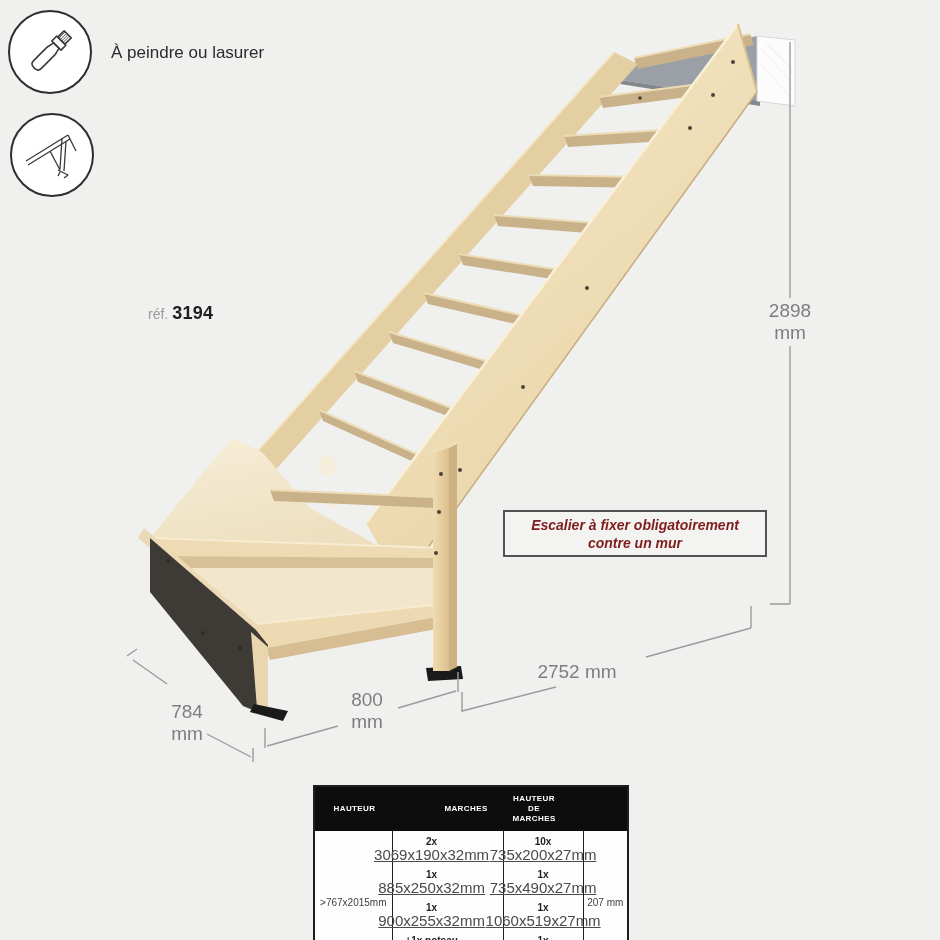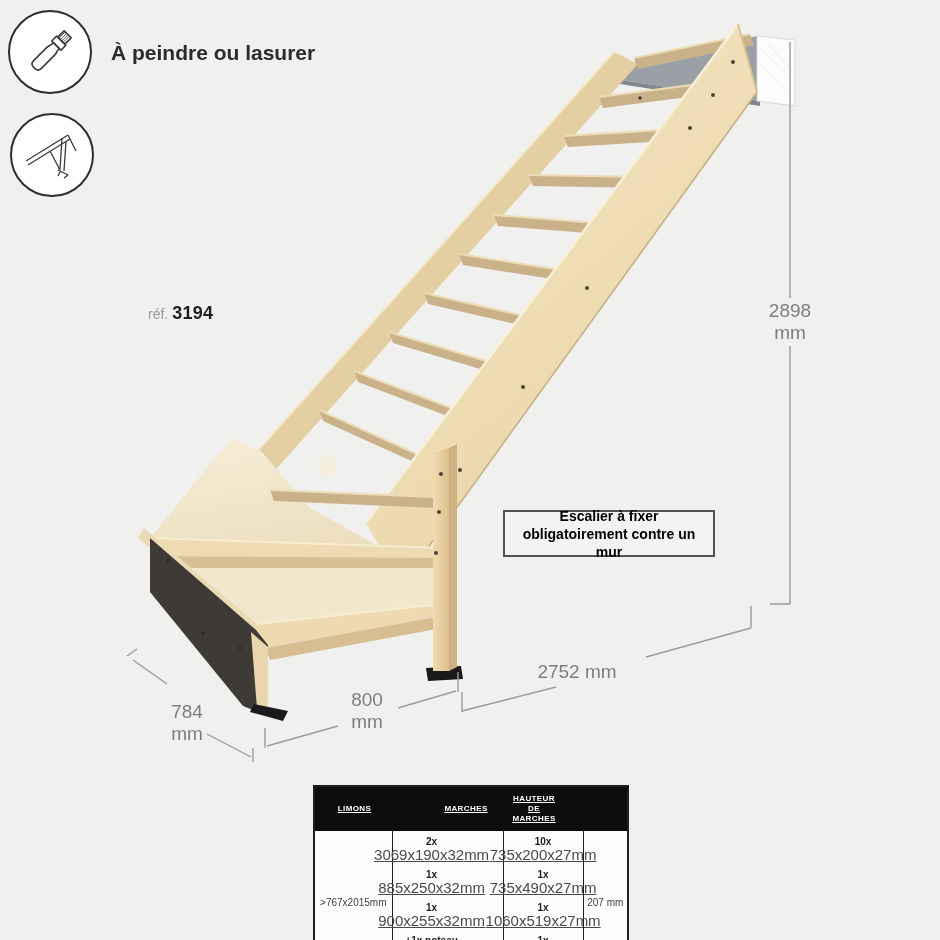--- a/index.html
+++ b/index.html
@@ -2,37 +2,37 @@
 <html><head>
 <meta charset="utf-8">
 <style>
   html,body{margin:0;padding:0;}
   .page{position:relative;width:940px;height:940px;background:#f0f0ef;overflow:hidden;
         font-family:"Liberation Sans",sans-serif;}
   .stairs-svg{position:absolute;left:0;top:0;width:940px;height:940px;}
   
   .feature-icon{position:absolute;width:80px;height:80px;border-radius:50%;
         background:#ffffff;border:2px solid #2e2e2e;display:flex;align-items:center;justify-content:center;}
-  .feature-label{position:absolute;font-size:21px;font-weight:bold;color:#2b2b2b;line-height:22px;}
+  .feature-label{position:absolute;font-size:17px;font-weight:normal;color:#2b2b2b;line-height:22px;}
   
   .ref{position:absolute;left:148px;top:303px;font-size:14px;color:#9a9a9a;}
   .ref b{color:#1f1f1f;font-size:18px;letter-spacing:.3px;}
   
   .dim{position:absolute;color:#7e7e7e;font-size:19px;line-height:22px;text-align:center;}
   
-  .notice{position:absolute;left:503px;top:510px;width:212px;height:47px;box-sizing:border-box;
+  .notice{position:absolute;left:503px;top:510px;width:264px;height:47px;box-sizing:border-box;
         border:2px solid #525252;background:#f3f3f2;display:flex;align-items:center;justify-content:center;
-        text-align:center;font-size:14px;font-weight:bold;color:#000000;line-height:18px;padding:0 10px;}
+        text-align:center;font-size:14px;font-weight:bold;color:#7f1d1d;line-height:18px;padding:0 10px;font-style:italic;}
   
   .spec-table{position:absolute;left:313px;top:785px;width:316px;box-sizing:border-box;
         border:2px solid #1e1e1e;background:#fdfdfd;}
   .spec-head{display:flex;background:#0d0d0d;height:44px;}
   .spec-head .hc{box-sizing:border-box;display:flex;align-items:center;justify-content:center;
         text-align:center;color:#ffffff;font-weight:bold;font-size:8px;letter-spacing:.4px;
-        line-height:10px;padding:12px 4px;text-decoration:underline;}
+        line-height:10px;padding:12px 4px;}
   .spec-body{display:flex;height:142px;}
   .spec-body .bc{box-sizing:border-box;display:flex;flex-direction:column;align-items:center;}
   .spec-body .bc + .bc{border-left:1.5px solid #1e1e1e;}
   .c1{width:97px;} .c2{width:79px;} .c3{width:80px;margin-left:32px;} .c4{width:56px;}
   .center-cell{justify-content:center;font-size:10px;color:#3f3f3f;}
   .grp{margin-bottom:6px;text-align:center;}
   .grp-col{padding-top:4px;}
   .qty{font-weight:bold;font-size:10px;line-height:13px;color:#1c1c1c;}
   .dimv{font-size:15px;line-height:14px;color:#4b4b4b;text-decoration:underline;}
 </style>
@@ -197,21 +197,21 @@
   </div>
   <div class="dim" style="left:156px;top:701px;width:62px;">
     <span>784</span><br>
     <span>mm</span>
   </div>
 
   <div class="notice">Escalier à fixer obligatoirement contre un mur</div>
 
   <div class="spec-table">
     <div class="spec-head">
-      <div class="hc c2">LIMONS</div>
+      <div class="hc c2">HAUTEUR</div>
       <div class="hc c3">MARCHES</div>
       <div class="hc c4">HAUTEUR DE MARCHES</div>
     </div>
     <div class="spec-body">
       <div class="bc c1 center-cell">&gt;767x2015mm</div>
       <div class="bc c2 grp-col">
         <div class="grp">
           <div class="qty">2x</div>
           <div class="dimv">3069x190x32mm</div>
         </div>

